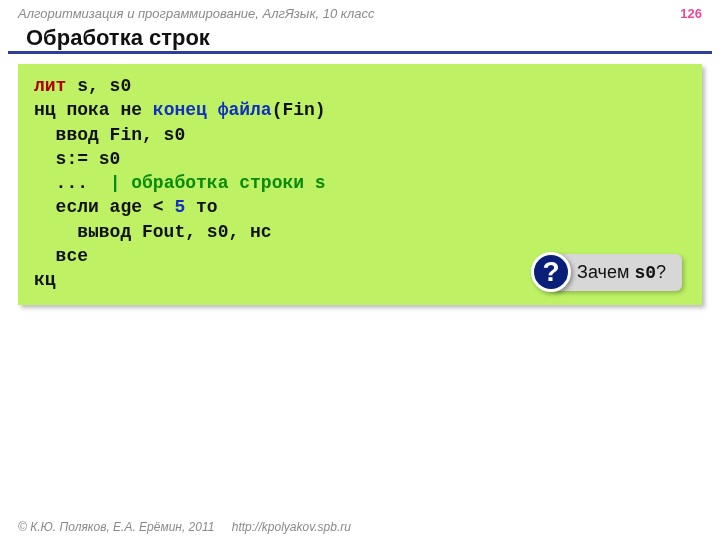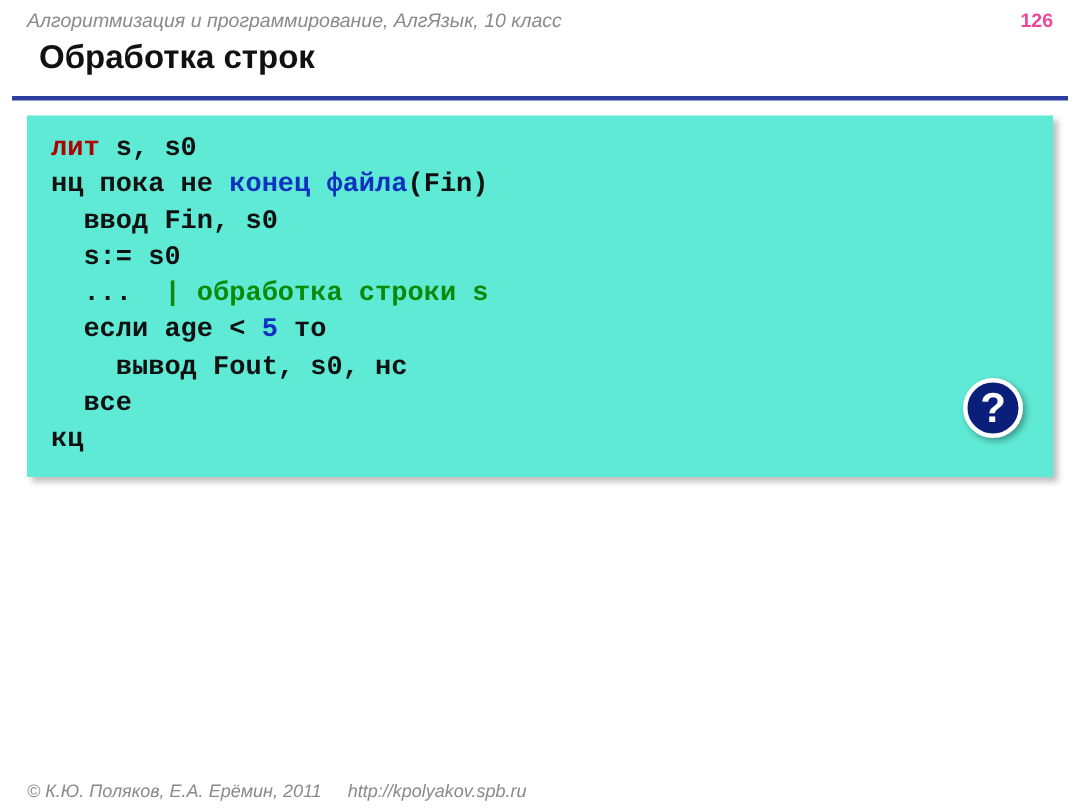--- a/index.html
+++ b/index.html
@@ -15,30 +15,30 @@
     display: flex;
     justify-content: space-between;
     padding: 6px 18px 2px 18px;
     font-size: 13px;
     color: #8a8a8a;
     font-style: italic;
     align-items: flex-end;
   }
   .pagenum { font-style: normal; color: #ec4899; font-weight: bold; }
   .title {
-    padding: 2px 18px 13px 18px;
+    padding: 2px 18px 0 18px;
     font-size: 22px;
     font-weight: bold;
     color: #111;
     border-bottom: 3px solid #2d3f9e;
     margin: 0 8px 10px 8px;
   }
   .codebox {
     margin: 0 18px;
-    background: #5eead4;
+    background: #bef264;
     border: 0;
     padding: 10px 16px 12px 16px;
     font-family: "Courier New", monospace;
     font-size: 18px;
     line-height: 1.35;
     font-weight: bold;
     color: #111;
     box-shadow: 3px 3px 4px rgba(0,0,0,0.25);
     position: relative;
     white-space: pre;
@@ -103,18 +103,21 @@
 <span>  ввод Fin, s0</span>
 <span>  s:= s0</span>
 <span>  ...  </span><span class="kw-green">| обработка строки s</span>
 <span>  если age &lt; </span><span class="kw-blue">5</span><span> то</span>
 <span>    вывод Fout, s0, нс</span>
 <span>  все</span>
 <span>кц</span></div>
 
 <div class="callout">
   <div class="qmark">?</div>
+  <div class="bubble">
+    <span>Зачем </span><span class="mono">s0</span><span>?</span>
+  </div>
 </div>
 
 <div class="footer">
   <span>© К.Ю. Поляков, Е.А. Ерёмин, 2011</span>
   <span class="url">http://kpolyakov.spb.ru</span>
 </div>
 
 </body></html>

